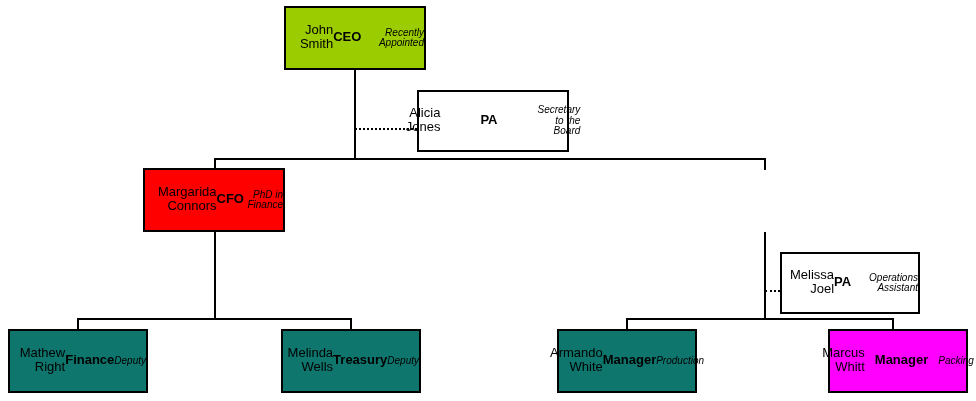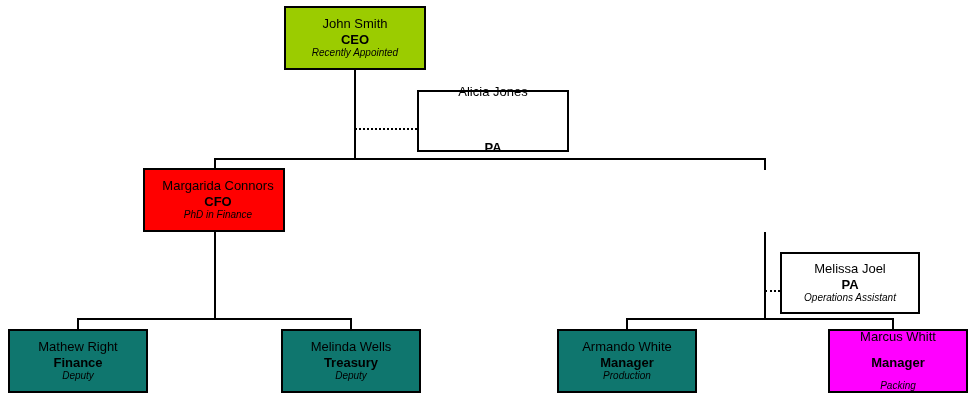--- a/index.html
+++ b/index.html
@@ -15,21 +15,21 @@
     width: 976px;
     height: 401px;
     background: #ffffff;
     overflow: hidden;
   }
   .node {
     position: absolute;
     box-sizing: border-box;
     border: 2px solid #000000;
     display: flex;
-    flex-direction: column;
+    flex-direction: row;
     align-items: center;
     justify-content: center;
     text-align: right;
     line-height: 1.05;
     color: #000000;
   }
   .node .nm {
     font-size: 13px;
     font-weight: normal;
     font-style: normal;
@@ -98,20 +98,21 @@
 
   <div class="node n-green" style="left:284px; top:6px; width:142px; height:64px;">
     <div class="nm">John Smith</div>
     <div class="rl">CEO</div>
     <div class="nt">Recently Appointed</div>
   </div>
 
   <div class="node n-white" style="left:417px; top:90px; width:152px; height:62px;gap:40px;">
     <div class="nm">Alicia Jones</div>
     <div class="rl">PA</div>
+    <div class="nt">Secretary to the Board</div>
   </div>
 
   <div class="node n-red" style="left:143px; top:168px; width:142px; height:64px;padding-left:8px;">
     <div class="nm">Margarida Connors</div>
     <div class="rl">CFO</div>
     <div class="nt">PhD in Finance</div>
   </div>
 
 
   <div class="node n-white" style="left:780px; top:252px; width:140px; height:62px;">

